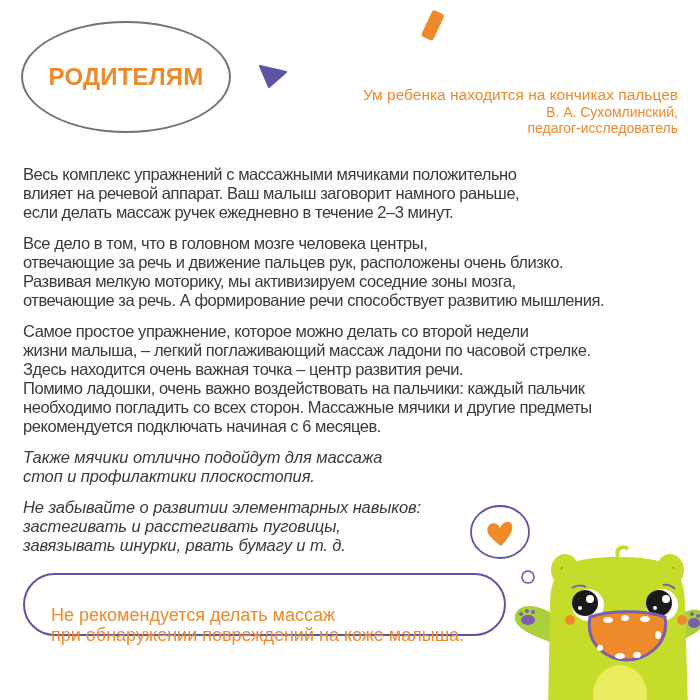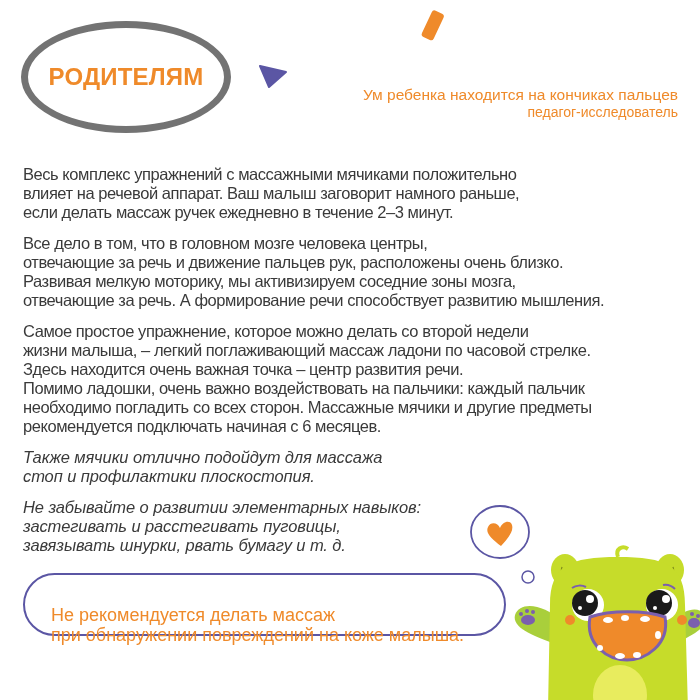--- a/index.html
+++ b/index.html
@@ -3,21 +3,21 @@
   <meta charset="utf-8">
   <style>
     html, body { margin: 0; padding: 0; }
     body {
       width: 700px; height: 700px; background: #ffffff; position: relative; overflow: hidden;
       font-family: "Liberation Sans", sans-serif; color: #3a3a3a;
     }
     .abs { position: absolute; }
     .title-oval {
       left: 21px; top: 21px; width: 210px; height: 112px;
-      border: 7px solid #737373; border-radius: 50%;
+      border: 2px solid #737373; border-radius: 50%;
       box-sizing: border-box;
       display: flex; align-items: center; justify-content: center; text-align: center;
     }
     .title-text {
       color: #ef8a2a; font-weight: bold; font-size: 24px; line-height: 26px; letter-spacing: 0.2px;
     }
     .quote {
       right: 22px; top: 86px; text-align: right;
     }
     .quote-main { color: #ef8a2a; font-weight: normal; font-size: 15.5px; line-height: 18px; }
@@ -54,20 +54,21 @@
 </div>
 
 <div class="abs" style="left:418px; top:8px;">
   <svg width="30" height="36" viewBox="0 0 30 36">
     <rect x="8" y="3" width="13" height="29" rx="3" fill="#ef8a2a" transform="rotate(25 15 18)"></rect>
   </svg>
 </div>
 
 <div class="abs quote">
   <div class="quote-main">Ум ребенка находится на кончиках пальцев</div>
+  <div class="quote-author">В. А. Сухомлинский,</div>
   <div class="quote-author">педагог-исследователь</div>
 </div>
 
 <div class="abs body-text">
   <p class="para">Весь комплекс упражнений с массажными мячиками положительно
 влияет на речевой аппарат. Ваш малыш заговорит намного раньше,
 если делать массаж ручек ежедневно в течение 2–3 минут.</p>
   <p class="para">Все дело в том, что в головном мозге человека центры,
 отвечающие за речь и движение пальцев рук, расположены очень близко.
 Развивая мелкую моторику, мы активизируем соседние зоны мозга,

